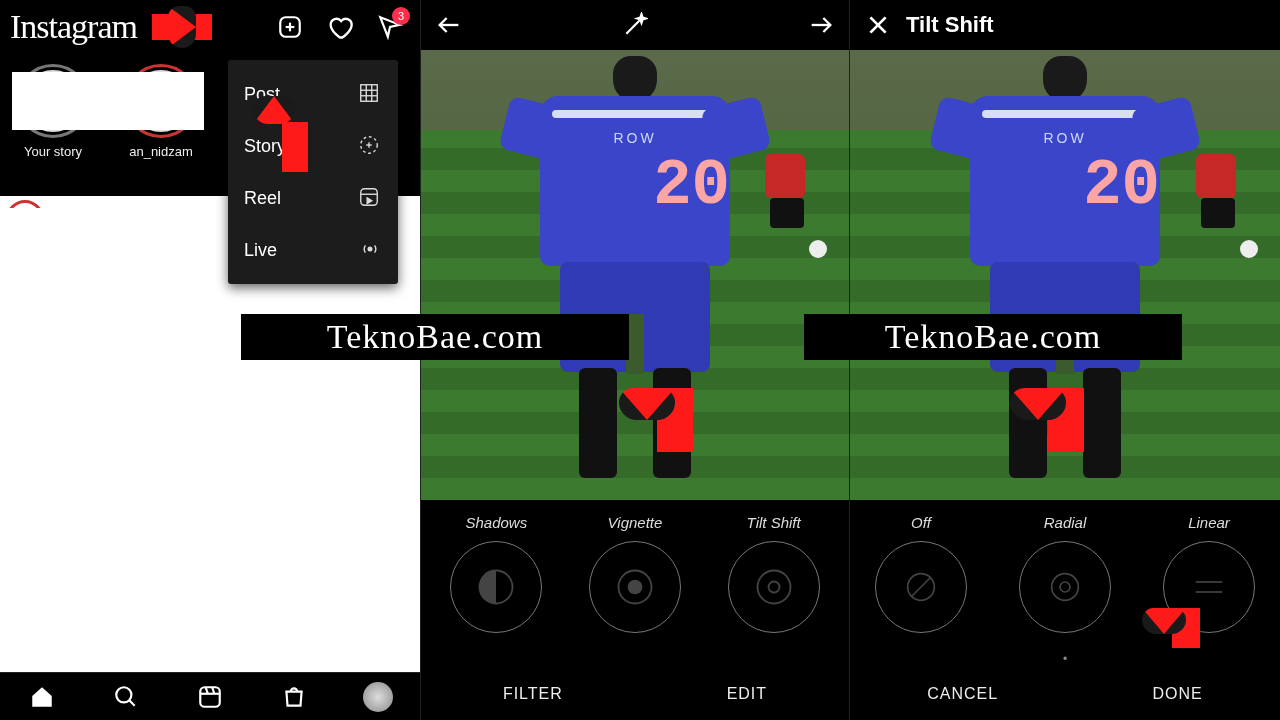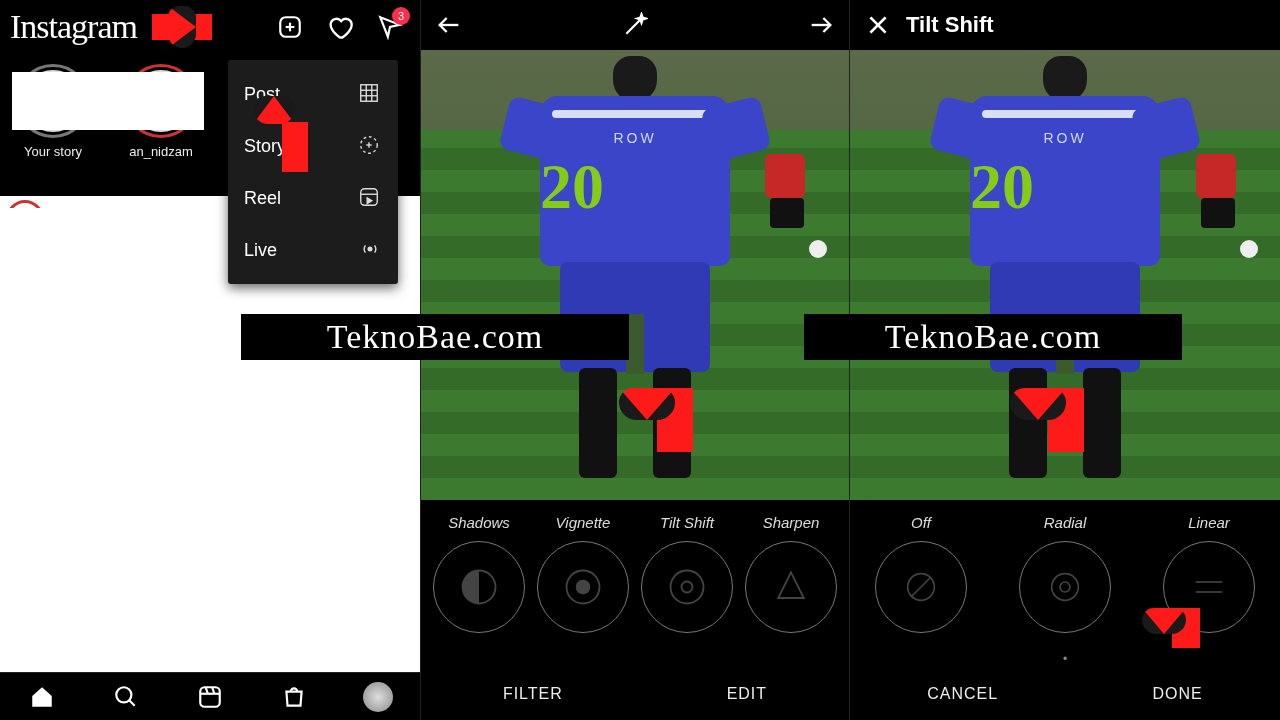--- a/index.html
+++ b/index.html
@@ -57,21 +57,21 @@
   .photo { position:relative; width:100%; height:450px; background:linear-gradient(#5b6a4a,#3b5a2d);}
   .field { position:absolute; left:0; right:0; top:80px; bottom:0; background:repeating-linear-gradient(0deg,#3c7a2f 0 22px,#346b29 22px 44px);}
   .player { position:absolute; left:50%; transform:translateX(-50%); top:6px; width:210px; height:420px; }
   .head { position:absolute; top:0; left:50%; transform:translateX(-50%); width:44px; height:46px; border-radius:18px 18px 22px 22px; background:#1a1a1a;}
   .jersey { position:absolute; top:40px; left:50%; transform:translateX(-50%); width:190px; height:170px; background:#3a45c9; border-radius:18px 18px 10px 10px; }
   .jersey::before,.jersey::after{content:"";position:absolute;top:6px;width:60px;height:54px;background:#3a45c9;border-radius:10px;}
   .jersey::before{left:-36px;transform:rotate(14deg);}
   .jersey::after{right:-36px;transform:rotate(-14deg);}
   .stripe{position:absolute;top:14px;left:12px;right:12px;height:8px;border-radius:4px;background:#d8dff5;}
   .jname{position:absolute;top:34px;left:0;right:0;text-align:center;font-size:14px;letter-spacing:3px;color:#cfd7f3;}
-  .jnum{position:absolute;top:54px;left:0;right:0;text-align:left;font-size:64px;font-weight:700;color:#84cc16; font-family:Liberation Serif, serif;}
+  .jnum{position:absolute;top:54px;left:0;right:0;text-align:right;font-size:64px;font-weight:700;color:#fca5a5; font-family:Liberation Mono, monospace;}
   .shorts{position:absolute;top:206px;left:50%;transform:translateX(-50%);width:150px;height:110px;background:#2f3ab4;border-radius:8px;}
   .shorts::before{content:"";position:absolute;bottom:-2px;left:50%;transform:translateX(-50%);width:18px;height:60px;background:#3b5a2d;}
   .legs{position:absolute;top:312px;left:50%;transform:translateX(-50%);width:140px;height:110px;}
   .legs::before,.legs::after{content:"";position:absolute;top:0;width:38px;height:110px;background:#111;border-radius:6px;}
   .legs::before{left:14px;} .legs::after{right:14px;}
   .opp{position:absolute;top:104px;right:40px;width:44px;height:78px;}
   .opp .b{width:40px;height:44px;background:#c62828;border-radius:6px;}
   .opp .s{width:34px;height:30px;background:#111;margin:0 auto;border-radius:4px;}
   .ball{position:absolute;top:190px;right:22px;width:18px;height:18px;border-radius:50%;background:#eee;}
 
@@ -283,28 +283,20 @@
       </div>
     <div class="tool">
         <div class="tool-label">Tilt Shift</div>
         <div class="tool-circ">
           <svg width="44" height="44" viewBox="0 0 24 24">
             <circle cx="12" cy="12" r="9"></circle>
             <circle cx="12" cy="12" r="3"></circle>
           </svg>
         </div>
       </div>
-    <div class="tool">
-        <div class="tool-label">Sharpen</div>
-        <div class="tool-circ">
-          <svg width="44" height="44" viewBox="0 0 24 24">
-            <path d="M12 4l7 14H5z"></path>
-          </svg>
-        </div>
-      </div>
   </div>
   <div class="bottom-actions">
     <div>FILTER</div>
     <div>EDIT</div>
   </div>
   <div class="arrow arrow-down" style="top:388px;left:236px;">
       <div class="shaft"></div>
       <div class="head"></div>
     </div>
 </div>

